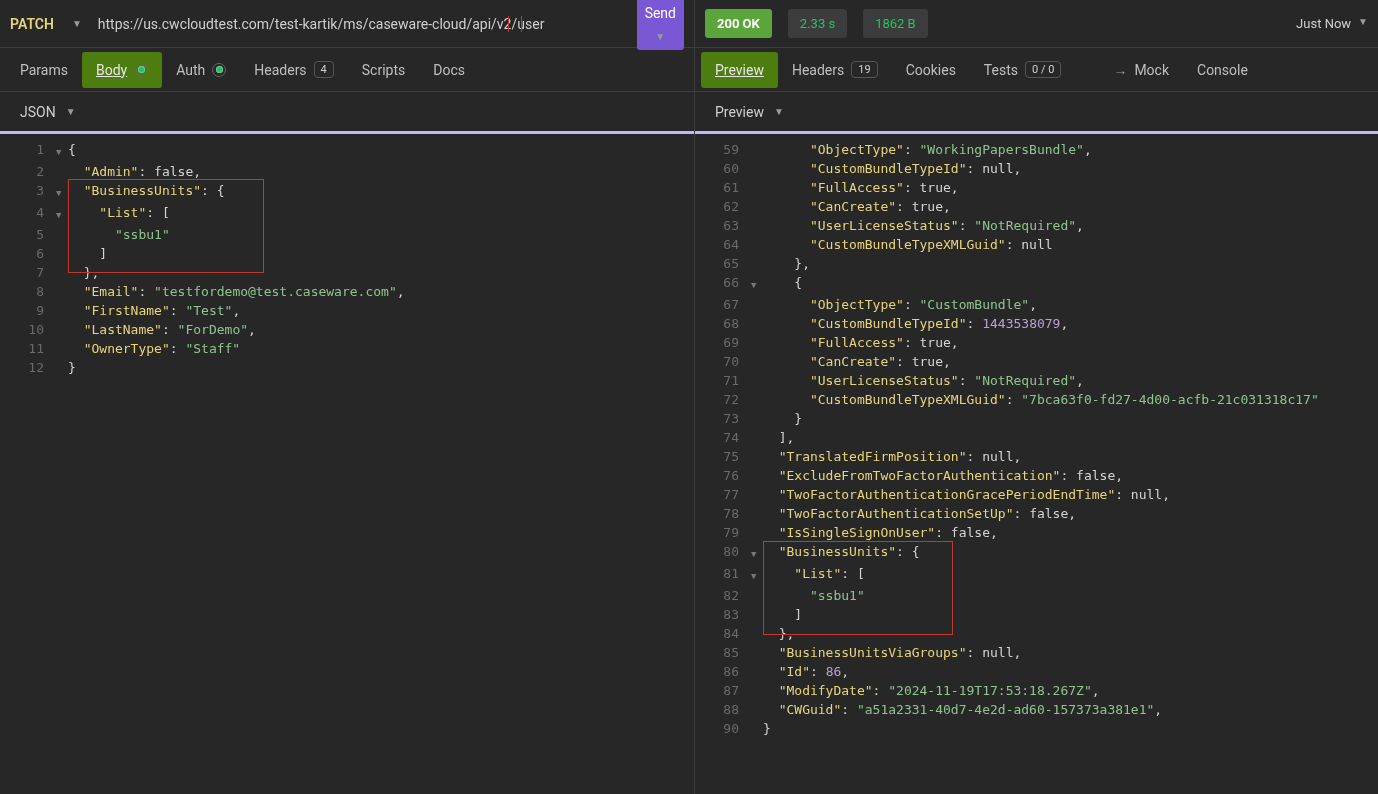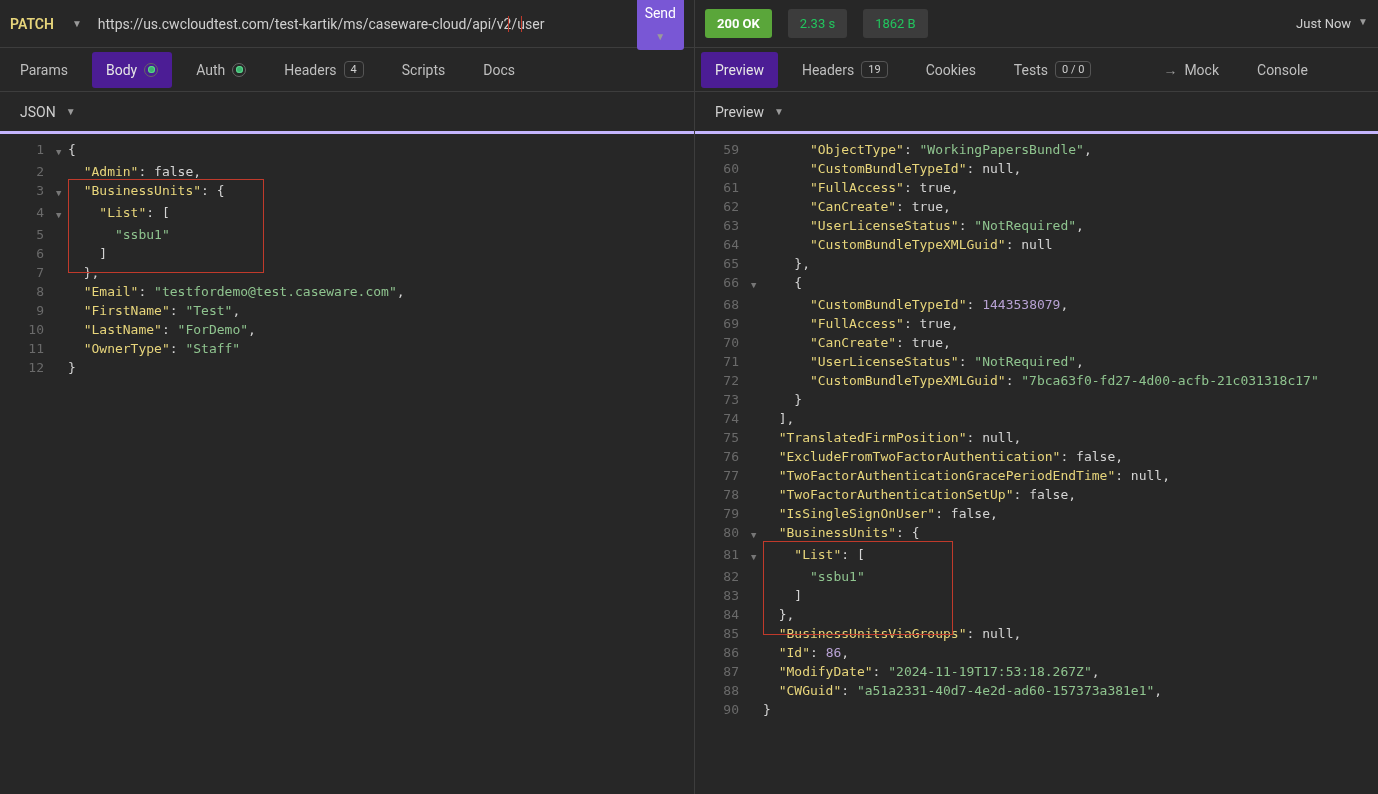--- a/index.html
+++ b/index.html
@@ -71,34 +71,34 @@
   .pill.green { background:#5aa63a; color:#fff; font-weight:700;}
   .spacer { flex:1; }
   .just-now { color:#cfcfcf; font-size:13px; display:flex; gap:7px; }
 
   
   .tab-row {
     height:44px;
     display:flex;
     align-items:center;
     padding:0 6px;
-    gap:10px;
+    gap:0;
     border-bottom:1px solid #3d3d3d;
   }
   .tab {
     padding:10px 14px;
     color:#bfbfbf;
     font-size:14px;
     cursor:pointer;
     display:flex;
     align-items:center;
     gap:7px;
     border-radius:3px;
   }
-  .tab.active { background:#4c1d95; color:#e6e6e6;}
+  .tab.active { background:#4d7c0f; color:#e6e6e6;text-decoration:underline;}
   .dot-green {
     width:10px; height:10px; border-radius:50%;
     background:#3cb46e; display:inline-block;
     box-shadow:0 0 0 1px #5cd48e inset;
   }
   .dot-outline {
     width:14px; height:14px; border-radius:50%;
     border:1px solid #666; display:inline-flex;
     align-items:center; justify-content:center;
   }
@@ -363,20 +363,25 @@
           <div class="gutter">65</div>
           <div class="fold"></div>
           <div class="content"><span>    </span><span class="v">},</span></div>
         </div>
         <div class="code-line">
           <div class="gutter">66</div>
           <div class="fold">▼</div>
           <div class="content"><span>    </span><span class="v">{</span></div>
         </div>
         <div class="code-line">
+          <div class="gutter">67</div>
+          <div class="fold"></div>
+          <div class="content"><span>      </span><span class="k">"ObjectType"</span><span class="v">: </span><span class="s">"CustomBundle"</span><span class="v">,</span></div>
+        </div>
+        <div class="code-line">
           <div class="gutter">68</div>
           <div class="fold"></div>
           <div class="content"><span>      </span><span class="k">"CustomBundleTypeId"</span><span class="v">: </span><span class="n">1443538079</span><span class="v">,</span></div>
         </div>
         <div class="code-line">
           <div class="gutter">69</div>
           <div class="fold"></div>
           <div class="content"><span>      </span><span class="k">"FullAccess"</span><span class="v">: </span><span class="lit">true</span><span class="v">,</span></div>
         </div>
         <div class="code-line">

